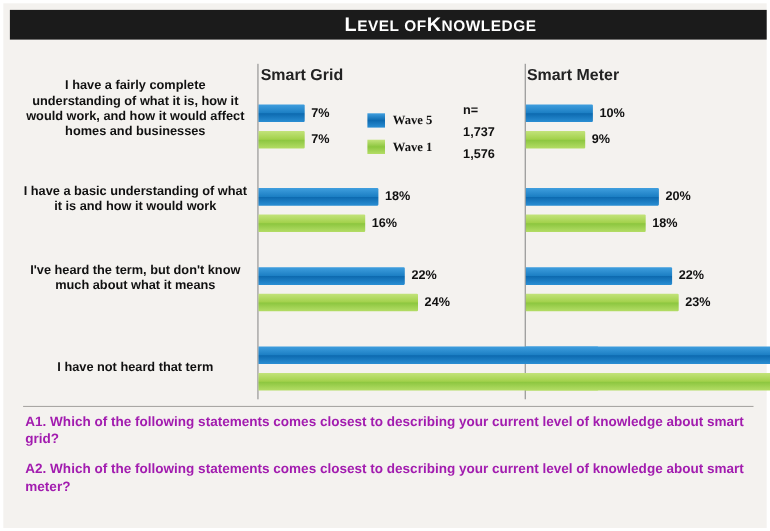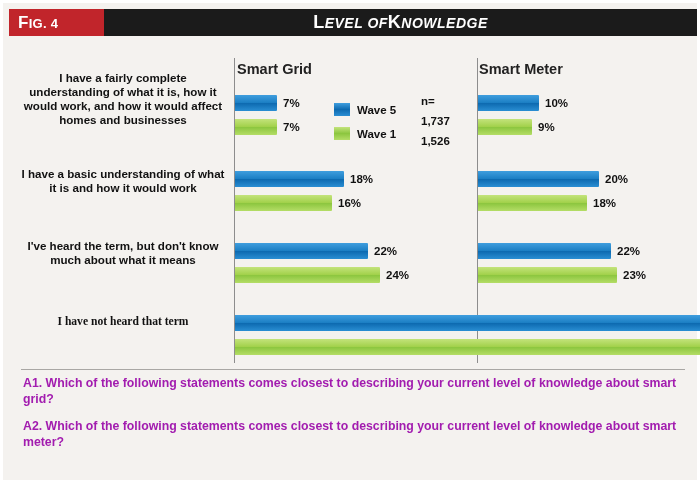--- a/index.html
+++ b/index.html
@@ -29,21 +29,21 @@
   .figbox .figlabel{
     color:#ffffff;font-weight:bold;font-size:17px;letter-spacing:.3px;
     font-family:"Liberation Sans", sans-serif;
   }
   .figbox .figlabel .sm{font-size:13px;}
   .header .title{
     position:absolute;left:95px;top:0;width:593px;height:27px;
     display:flex;align-items:center;justify-content:center;
     color:#ffffff;font-weight:bold;font-size:18px;letter-spacing:.5px;
   }
-  .header .title .sm{font-size:14px;font-style:italic;}
+  .header .title .sm{font-size:14px;}
 
   
   .chart-area{
     position:absolute;left:6px;top:40px;width:688px;height:325px;
   }
   .panel-title{
     position:absolute;font-size:14.5px;font-weight:bold;color:#222;
   }
   #t-grid{left:228px;top:18px;}
   #t-meter{left:470px;top:18px;text-align:right;}
@@ -70,21 +70,21 @@
   }
   .bar.green{
     background:linear-gradient(to bottom,#c3e37b 0%,#a2d14b 48%,#8cc63f 52%,#b4dd66 100%);
   }
   .bval{
     position:absolute;font-size:11.5px;color:#111;font-weight:bold;
   }
 
   
   .legend{position:absolute;left:325px;top:58px;}
-  .legend .lrow{display:flex;align-items:center;height:17px;margin-bottom:7px;}
+  .legend .lrow{display:flex;align-items:center;height:17px;margin-bottom:7px;font-family:Liberation Serif, serif;}
   .legend .sw{width:16px;height:13px;margin-right:7px;}
   .legend .sw.blue{background:linear-gradient(to bottom,#3f9ede,#0d6ab0 50%,#2a8ed3);}
   .legend .sw.green{background:linear-gradient(to bottom,#c3e37b,#8cc63f 50%,#b4dd66);}
   .legend .ltxt{font-size:11.5px;color:#111;font-weight:bold;}
   .nbox{position:absolute;left:412px;top:48px;font-size:11.5px;color:#111;font-weight:bold;line-height:20px;}
   .nbox div{text-align:left;}
 
   
   .divider{
     position:absolute;left:18px;top:366px;width:664px;height:1px;background:#a9a7a4;
@@ -96,60 +96,57 @@
   .note{
     font-size:12.3px;color:#a21caf;font-weight:bold;line-height:16px;margin-bottom:11px;
   }
 </style>
 </head>
 <body>
 
 <div id="page">
 
   <div class="header">
-    <div class="figbox">
-      <span class="figlabel"><span>F</span><span class="sm">IG. 4</span></span>
-    </div>
     <div class="title">
       <span>L</span>
         <span class="sm">EVEL OF </span>
         <span>K</span>
         <span class="sm">NOWLEDGE</span>
     </div>
   </div>
 
   <div class="chart-area">
 
     <div class="panel-title" id="t-grid">Smart Grid</div>
     <div class="panel-title" id="t-meter">Smart Meter</div>
 
     <div class="axis" id="axis-grid"></div>
     <div class="axis" id="axis-meter"></div>
 
     <div class="labels">
       <div class="row-label" style="top:28px;width:208px;">I have a fairly complete understanding of what it is, how it would work, and how it would affect homes and businesses</div>
       <div class="row-label" style="top:196px;width:208px;">I've heard the term, but don't know much about what it means</div>
       <div class="row-label" style="top:124px;width:208px;">I have a basic understanding of what it is and how it would work</div>
-      <div class="row-label" style="top:272px;width:208px;font-family:Liberation Serif, serif;">I have not heard that term</div>
+      <div class="row-label" style="top:284px;width:208px;">I have not heard that term</div>
     </div>
 
     <div class="legend">
       <div class="lrow">
         <span class="sw blue"></span>
         <span class="ltxt">Wave 5</span>
       </div>
       <div class="lrow">
         <span class="sw green"></span>
         <span class="ltxt">Wave 1</span>
       </div>
     </div>
     <div class="nbox">
       <div>n=</div>
       <div>1,737</div>
-      <div>1,526</div>
+      <div>1,576</div>
     </div>
 
     <div id="bars-grid">
         <div class="bar blue" style="left: 226px; top: 52px; width: 42px;"></div>
         <div class="bval" style="left: 274px; top: 54px;">7%</div>
         <div class="bar blue" style="left: 226px; top: 128px; width: 109px;"></div>
         <div class="bval" style="left: 341px; top: 130px;">18%</div>
         <div class="bar blue" style="left: 226px; top: 200px; width: 133px;"></div>
         <div class="bval" style="left: 365px; top: 202px;">22%</div>
         <div class="bar blue" style="left: 226px; top: 272px; width: 309px;"></div>

